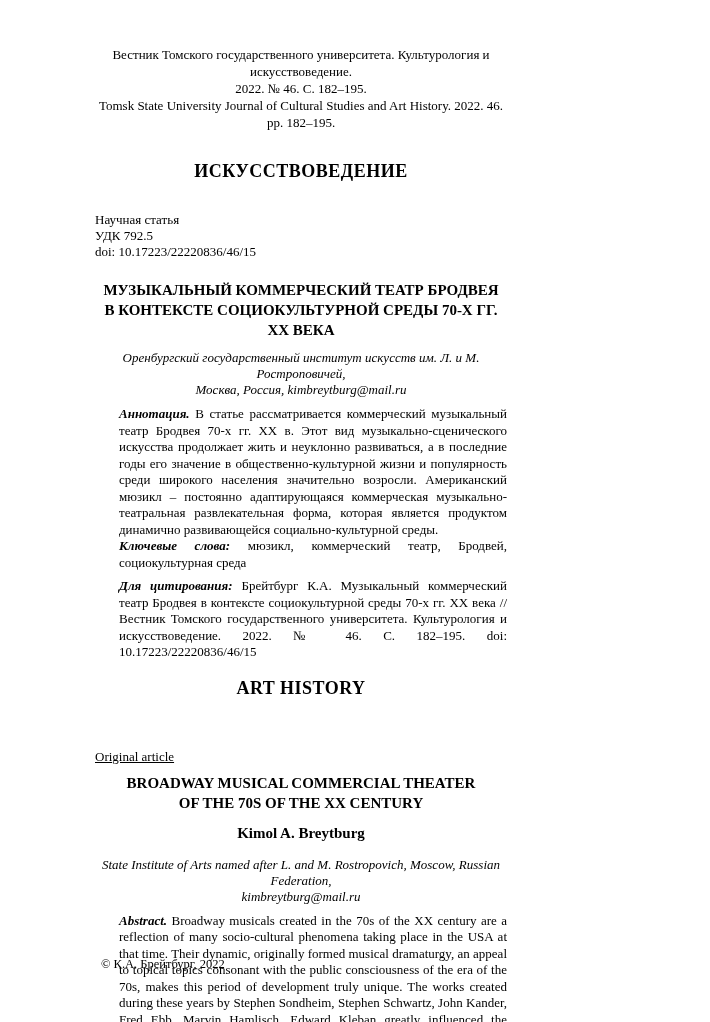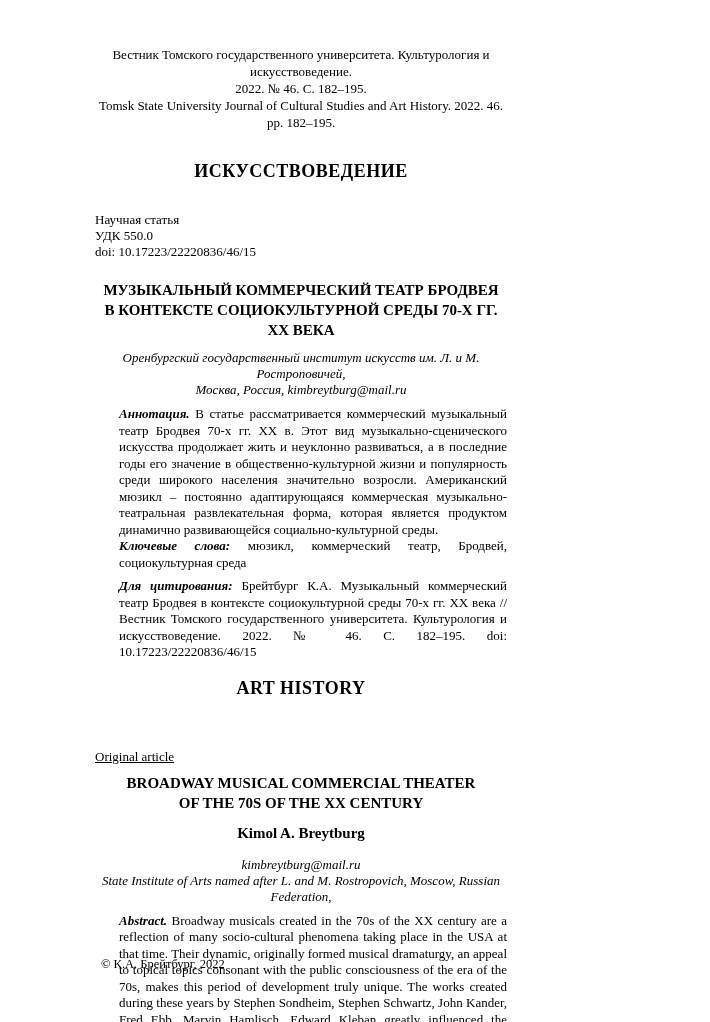--- a/index.html
+++ b/index.html
@@ -78,21 +78,21 @@
   <div class="journal-header center">
     <div>Вестник Томского государственного университета. Культурология и искусствоведение.</div>
     <div>2022. № 46. С. 182–195.</div>
     <div>Tomsk State University Journal of Cultural Studies and Art History. 2022. 46. pp. 182–195.</div>
   </div>
 
   <div class="section-heading ru">ИСКУССТВОВЕДЕНИЕ</div>
 
   <div class="article-meta">
     <div>Научная статья</div>
-    <div>УДК 550.0</div>
+    <div>УДК 792.5</div>
     <div>doi: 10.17223/22220836/46/15</div>
   </div>
 
   <div class="article-title ru">
     <div>МУЗЫКАЛЬНЫЙ КОММЕРЧЕСКИЙ ТЕАТР БРОДВЕЯ</div>
     <div>В КОНТЕКСТЕ СОЦИОКУЛЬТУРНОЙ СРЕДЫ 70-Х ГГ. XX ВЕКА</div>
   </div>
 
 
   <div class="affiliation ru">
@@ -114,22 +114,22 @@
   <div class="original-article">Original article</div>
 
   <div class="article-title en">
     <div>BROADWAY MUSICAL COMMERCIAL THEATER</div>
     <div>OF THE 70S OF THE XX CENTURY</div>
   </div>
 
   <div class="author-name en">Kimol A. Breytburg</div>
 
   <div class="affiliation en">
+    <div>State Institute of Arts named after L. and M. Rostropovich, Moscow, Russian Federation,</div>
     <div>kimbreytburg@mail.ru</div>
-    <div>State Institute of Arts named after L. and M. Rostropovich, Moscow, Russian Federation,</div>
   </div>
 
   <div class="indent-block abstract-block">
     <p><span class="label">Abstract.</span> <span>Broadway musicals created in the 70s of the XX century are a reflection of many socio-cultural phenomena taking place in the USA at that time. Their dynamic, originally formed musical dramaturgy, an appeal to topical topics consonant with the public consciousness of the era of the 70s, makes this period of development truly unique. The works created during these years by Stephen Sondheim, Stephen Schwartz, John Kander, Fred Ebb, Marvin Hamlisch, Edward Kleban greatly influenced the development of the musical genre, enriching it with new musical and dramatic techniques, a fundamentally new worldview for that time. The 70s of the XX century were the heyday of the creative work of musical theater di-</span></p>
   </div>
 
   <div class="footer-copyright">© К.А. Брейтбург, 2022</div>
 
 </div>
 

